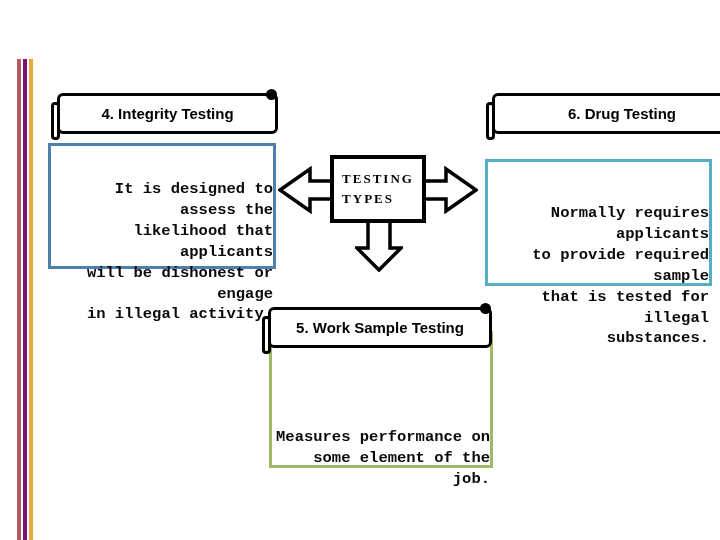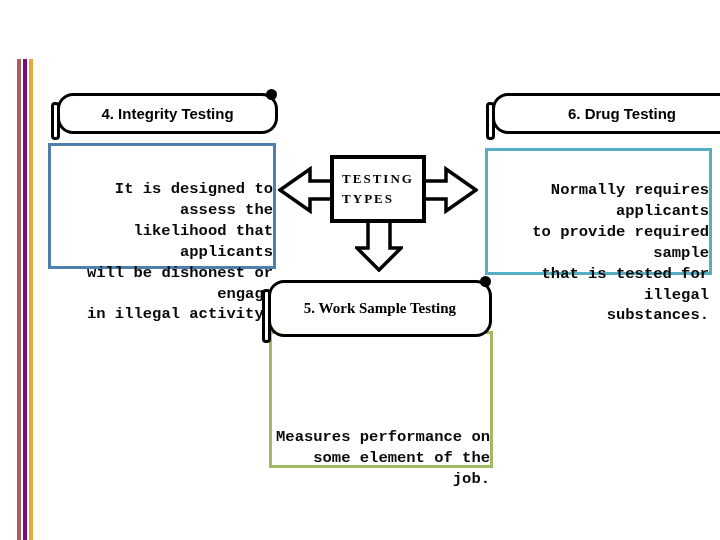--- a/index.html
+++ b/index.html
@@ -24,47 +24,47 @@
   .band-stripe.s1 { left:17px; } .band-stripe.s2 { left:23px; } .band-stripe.s3 { left:29px; }
 
   
   .stripe { position:absolute; top:59px; bottom:0; width:4px; }
   .stripe.red    { left:17px; background:var(--stripe_red,#B35A60); }
   .stripe.purple { left:23px; background:var(--stripe_purple,#7A0F75); }
   .stripe.orange { left:29px; background:var(--stripe_orange,#E9A83B); }
 
   
   .scroll-head {
-    position:absolute; background:#fff; border:3px solid #000; border-radius:16px;
+    position:absolute; background:#fff; border:3px solid #000; border-radius:6px;
     display:flex; align-items:center; justify-content:center;
     font-family:"Liberation Sans", sans-serif; font-weight:bold; font-size:15px;
     color:#000; z-index:3;
   }
   .roll {
     position:absolute; left:-9px; top:6px; width:9px; height:calc(100% + 3px);
     background:#fff; border:3px solid #000; border-radius:4px;
   }
   .dot {
     position:absolute; right:-2px; top:-7px; width:11px; height:11px;
     background:#000; border-radius:50%;
   }
   .integrity-head { left:57px;  top:93px;  width:221px; height:41px; }
   .drug-head      { left:492px; top:93px;  width:260px; height:41px; }
-  .work-head      { left:268px; top:280px; width:224px; height:57px;font-family:Liberation Serif, serif; }
+  .work-head      { left:268px; top:307px; width:224px; height:41px; }
 
   
   .body-box {
     position:absolute; background:#fff; text-align:right; z-index:2;
     font-family:Liberation Mono, monospace; font-weight:bold; font-size:15.5px;
     line-height:1.35; color:#0a0a0a; white-space:pre-line;
   }
   .integrity-body { left:48px;  top:143px; width:228px; height:126px;
                     border:3px solid var(--integrity_border,#4F7FAC); padding-top:12px; }
-  .drug-body      { left:485px; top:148px; width:227px; height:127px;
-                    border:3px solid var(--drug_border,#55AEC2); padding-top:8px; }
+  .drug-body      { left:485px; top:159px; width:227px; height:127px;
+                    border:3px solid var(--drug_border,#55AEC2); padding-top:20px; }
   .work-body      { left:269px; top:331px; width:224px; height:137px;
                     border:3px solid var(--work_border,#A3B862); padding-top:72px; }
 
   
   .center-rect {
     position:absolute; left:330px; top:155px; width:96px; height:68px;
     background:#fff; border:4px solid #000; z-index:4;
     display:flex; align-items:center; justify-content:center; text-align:left;
     font-family:Liberation Serif, serif; font-weight:bold; font-size:13px;
     letter-spacing:2px; line-height:1.55; color:#000; white-space:pre-line;

